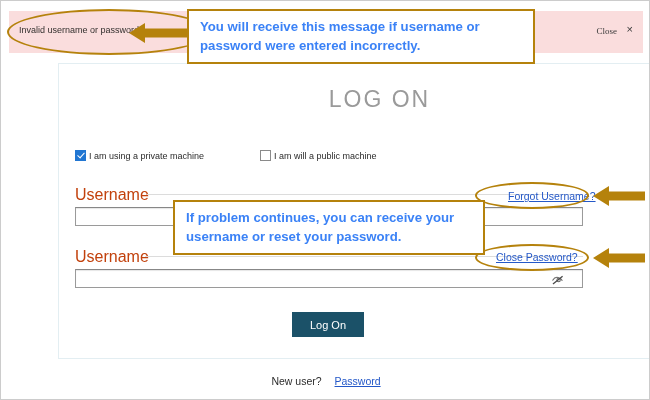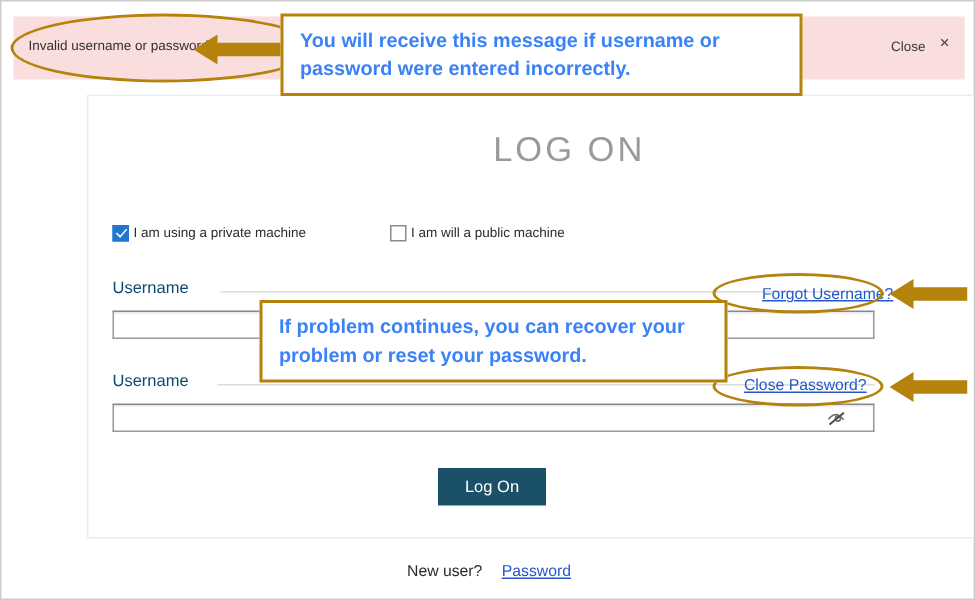--- a/index.html
+++ b/index.html
@@ -39,20 +39,21 @@
     white-space: nowrap;
   }
   .banner-close {
     position: absolute;
     right: 26px;
     top: 15px;
     font-size: 9px;
     color: #3a3a3a;
     text-decoration: none;
     cursor: pointer;
+    font-family: Liberation Serif, serif;
   }
   .banner-close-x {
     position: absolute;
     right: 10px;
     top: 13px;
     font-size: 11px;
     color: #3a3a3a;
     cursor: pointer;
     line-height: 1;
   }
@@ -83,21 +84,21 @@
   
   .cb-row {
     position: absolute;
     top: 86px;
     left: 16px;
     width: 100%;
   }
   .cb-item {
     position: absolute;
     display: flex;
-    align-items: flex-start;
+    align-items: center;
     white-space: nowrap;
   }
   .cb-private { left: 0px; }
   .cb-public  { left: 185px; }
   .cb-box {
     width: 11px;
     height: 11px;
     box-sizing: border-box;
     border: 1px solid #8a8a8a;
     background: #ffffff;
@@ -122,22 +123,22 @@
   }
   .cb-label {
     font-size: 9px;
     color: #2b2b2b;
     margin-left: 3px;
   }
 
   
   .field-label {
     position: absolute;
-    font-size: 11px;
-    color: #0c4a6e;
+    font-size: 16px;
+    color: #c2410c;
   }
   .field-rule {
     position: absolute;
     height: 1px;
     background: #dcdcdc;
   }
   .text-input {
     position: absolute;
     height: 19px;
     box-sizing: border-box;
@@ -304,15 +305,15 @@
       <polygon points="0,11 16,1 16,6.5 52,6.5 52,15.5 16,15.5 16,21" fill="#b5820c"></polygon>
     </svg>
   </div>
   <div class="annot-arrow" style="left:592px; top:246px;">
     <svg width="52" height="22" viewBox="0 0 52 22">
       <polygon points="0,11 16,1 16,6.5 52,6.5 52,15.5 16,15.5 16,21" fill="#b5820c"></polygon>
     </svg>
   </div>
 
   <div class="callout callout-1">You will receive this message if username or password were entered incorrectly.</div>
-  <div class="callout callout-2">If problem continues, you can recover your problem or reset your password.</div>
+  <div class="callout callout-2">If problem continues, you can receive your username or reset your password.</div>
 
 </div>
 
 </body></html>

